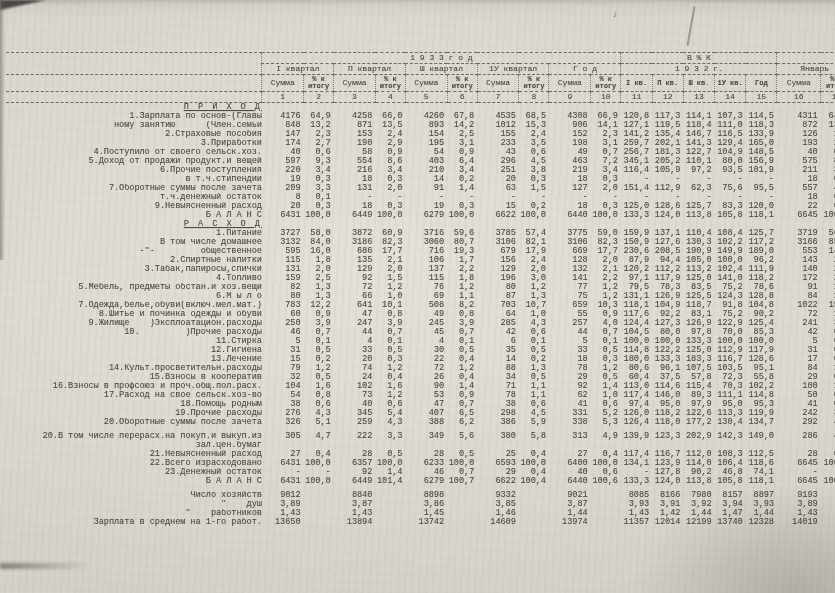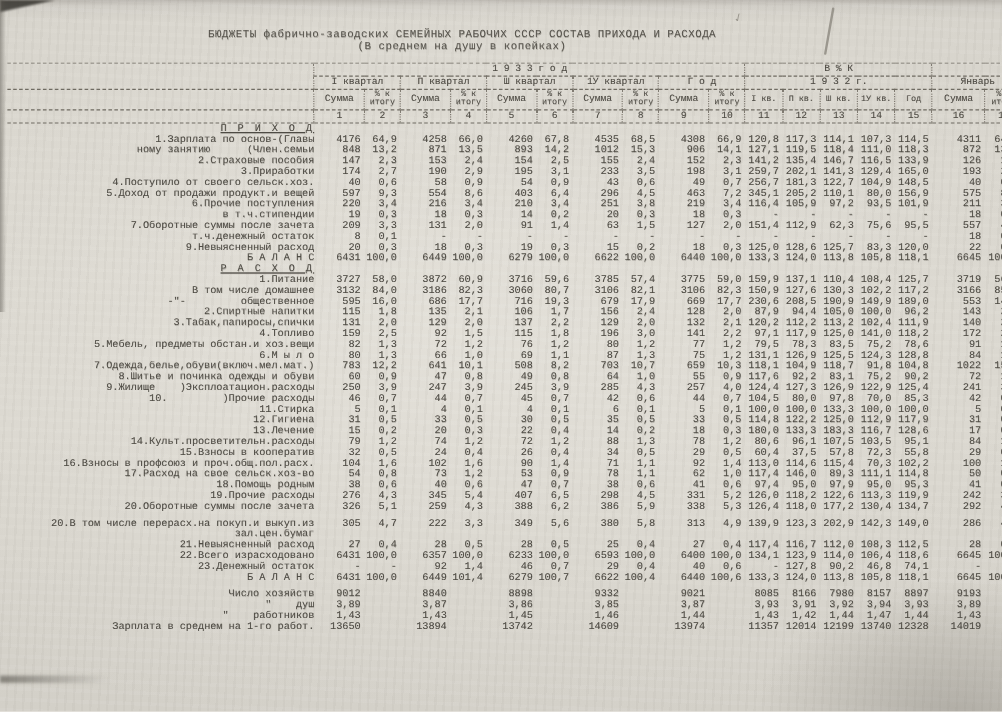--- a/index.html
+++ b/index.html
@@ -50,45 +50,41 @@
   col.vs{width:30px;}
   col.jsum{width:42px;} col.jpct{width:30px;}
 
   thead td{border-left:1px dotted #807b72;vertical-align:middle;text-align:center;
     font-size:8px;line-height:8px;padding:1px 0;}
   thead td.nol{border-left:none;}
   thead tr.ra td{border-top:1px dashed #6f6b62;border-bottom:1px dashed #6f6b62;}
   thead tr.rb td{border-bottom:1px dashed #6f6b62;}
   thead tr.rc td{border-bottom:1px dashed #6f6b62;}
   thead tr.rn td{border-bottom:1px dashed #6f6b62;font-size:8px;}
-  thead td.small{font-size:7px;line-height:7px;}
+  thead td.small{font-size:7px;line-height:7px;font-weight:bold;}
 
   tbody td{padding:0;height:9px;vertical-align:bottom;}
   tbody td.lbl{white-space:pre;overflow:hidden;text-align:right;}
   tbody td.lbl.head{text-decoration:underline;text-underline-offset:1px;letter-spacing:2px;padding-left:72px;white-space:normal;}
   tbody td.num{text-align:right;padding-right:3px;white-space:nowrap;overflow:visible;}
   tbody tr.gap td{height:5px;}
   tbody tr.balrow td{font-weight:normal;margin-top:36px;}
 </style>
 </head>
 <body>
 
 <div class="page">
   <div class="grain"></div>
   <div class="corner-smudge"></div>
   <div class="edge-left"></div>
   <div class="bottom-smear"></div>
   <div class="br-shadow"></div>
   <div class="pen-slash"></div>
   <div class="pen-squiggle">✓</div>
 
-  <div class="titles">
-    <div>БЮДЖЕТЫ фабрично-заводских СЕМЕЙНЫХ РАБОЧИХ СССР  СОСТАВ ПРИХОДА И РАСХОДА</div>
-    <div>(В среднем на душу в копейках)</div>
-  </div>
 
   <div class="tablewrap">
     <table>
       <colgroup>
         <col class="lblc">
         <col class="sum">
           <col class="pct">
         <col class="sum">
           <col class="pct">
         <col class="sum">

